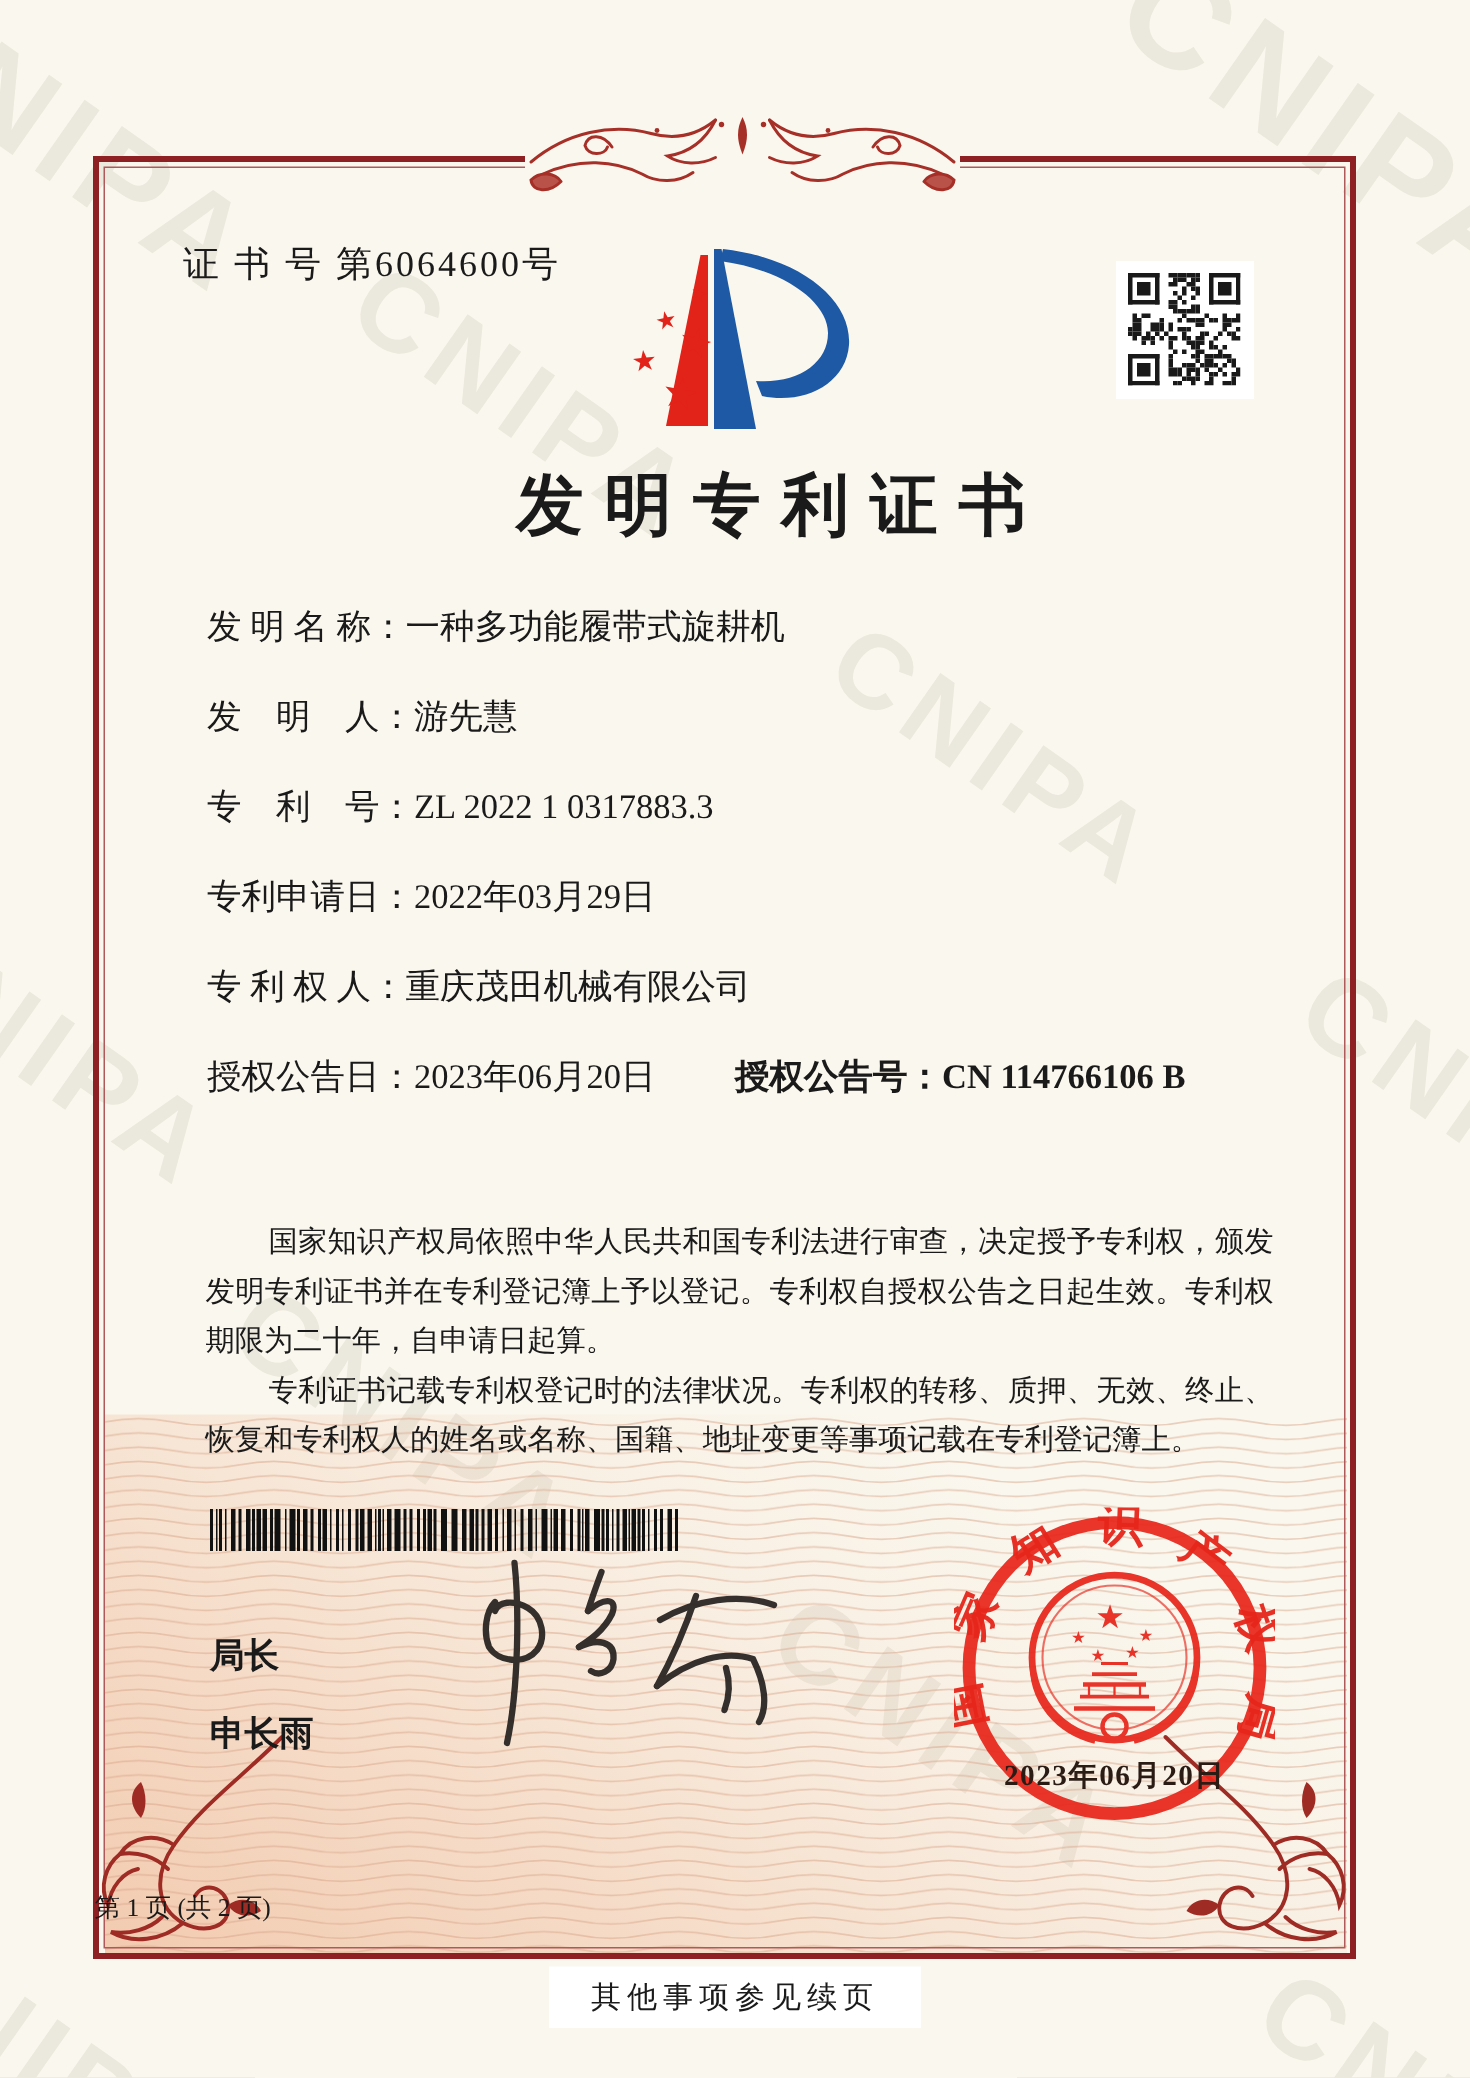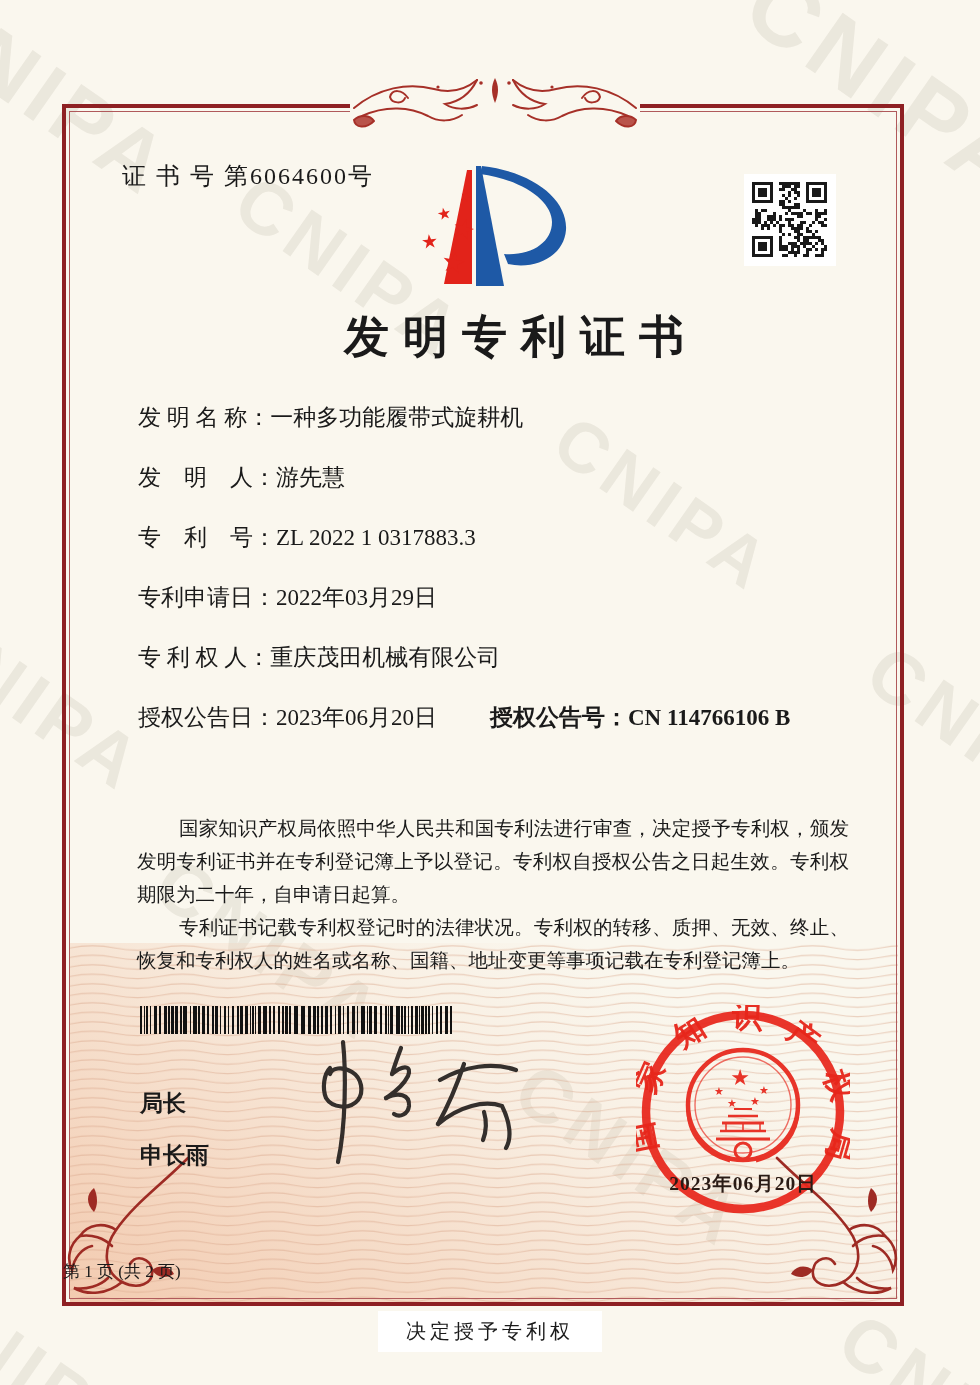--- a/index.html
+++ b/index.html
@@ -490,15 +490,15 @@
           <circle cx="107" cy="146" r="8" stroke-width="3"></circle>
           <path d="M52,100 C50,130 70,150 94,156" stroke-width="3"></path>
           <path d="M162,100 C164,130 144,150 120,156" stroke-width="3"></path>
         </g>
       </g>
       <text x="107" y="185" font-size="19.5" font-weight="bold" fill="#2A1B15" text-anchor="middle" letter-spacing="1">2023年06月20日</text>
     </svg>
   </div>
 
   <div class="content" id="pageinfo">第 1 页 (共 2 页)</div>
-  <div class="content" id="contbox">决定授予专利权</div>
+  <div class="content" id="contbox">其他事项参见续页</div>
 
 </div>
 
 </body></html>

